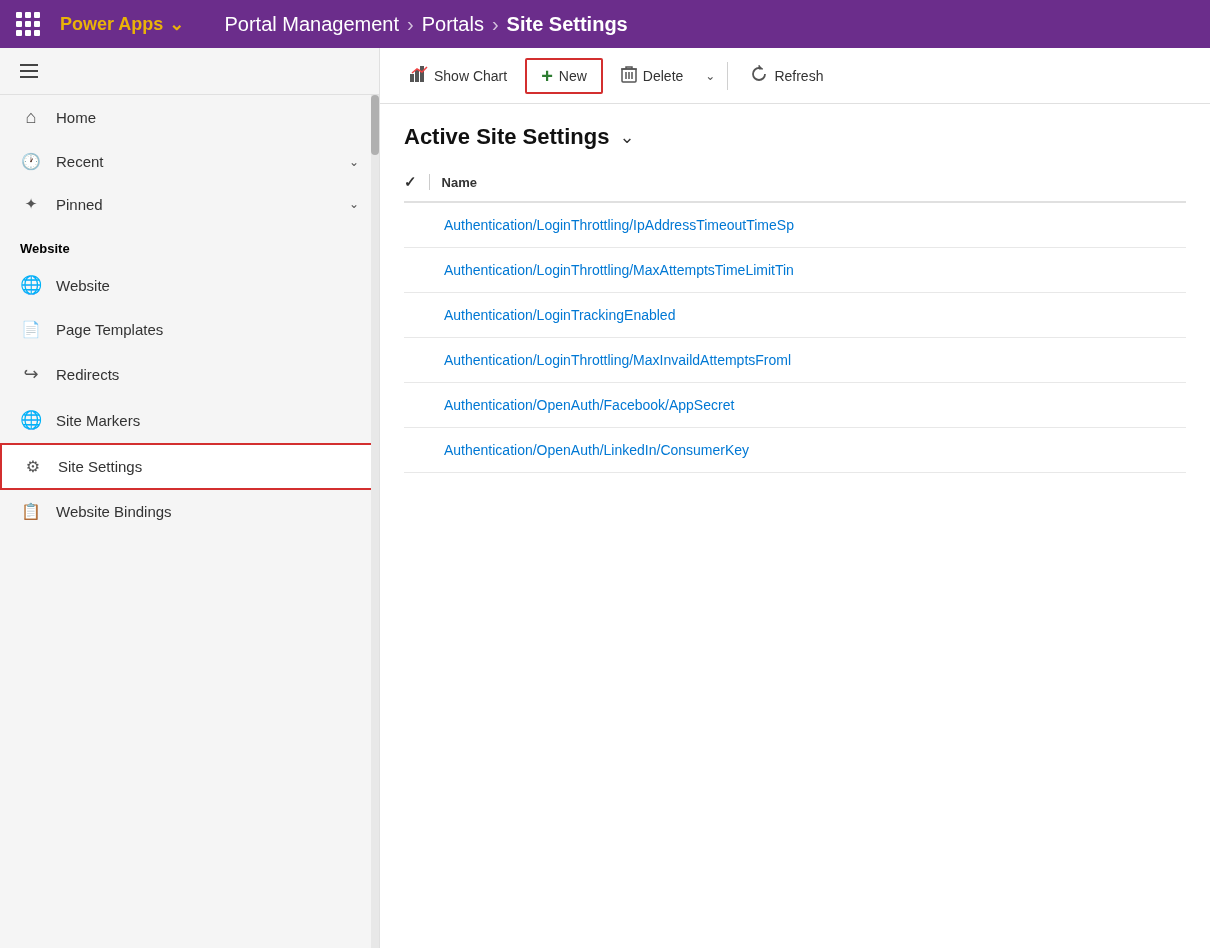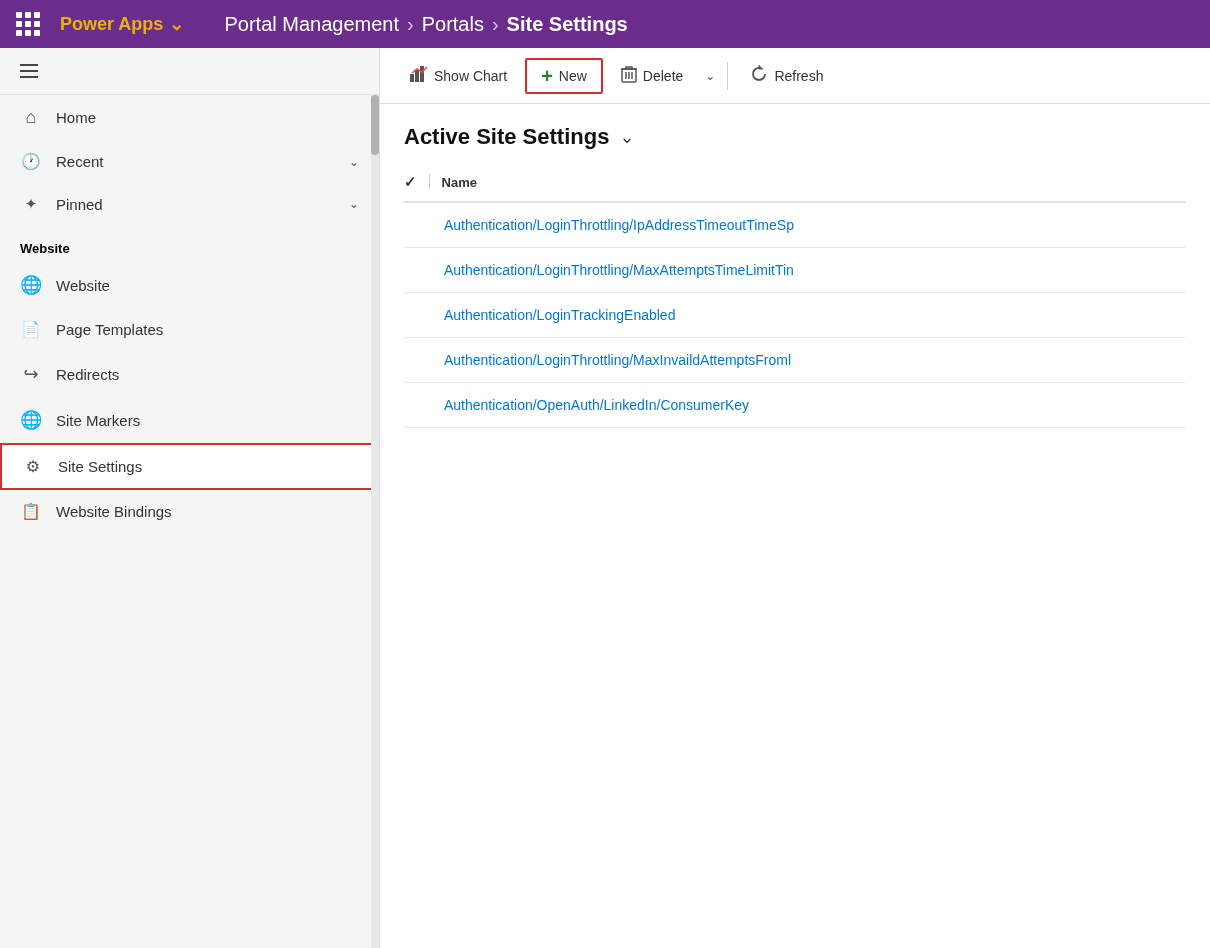--- a/index.html
+++ b/index.html
@@ -399,18 +399,22 @@
         <div class="table-row">
           <div class="row-indent"></div>
           <a class="table-row-link">Authentication/LoginTrackingEnabled</a>
         </div>
         <div class="table-row">
           <div class="row-indent"></div>
           <a class="table-row-link">Authentication/LoginThrottling/MaxInvaildAttemptsFroml</a>
         </div>
         <div class="table-row">
           <div class="row-indent"></div>
+          <a class="table-row-link">Authentication/OpenAuth/Facebook/AppSecret</a>
+        </div>
+        <div class="table-row">
+          <div class="row-indent"></div>
           <a class="table-row-link">Authentication/OpenAuth/LinkedIn/ConsumerKey</a>
         </div>
       </div>
     </div>
   </div>
 </div>
 
 </body></html>

